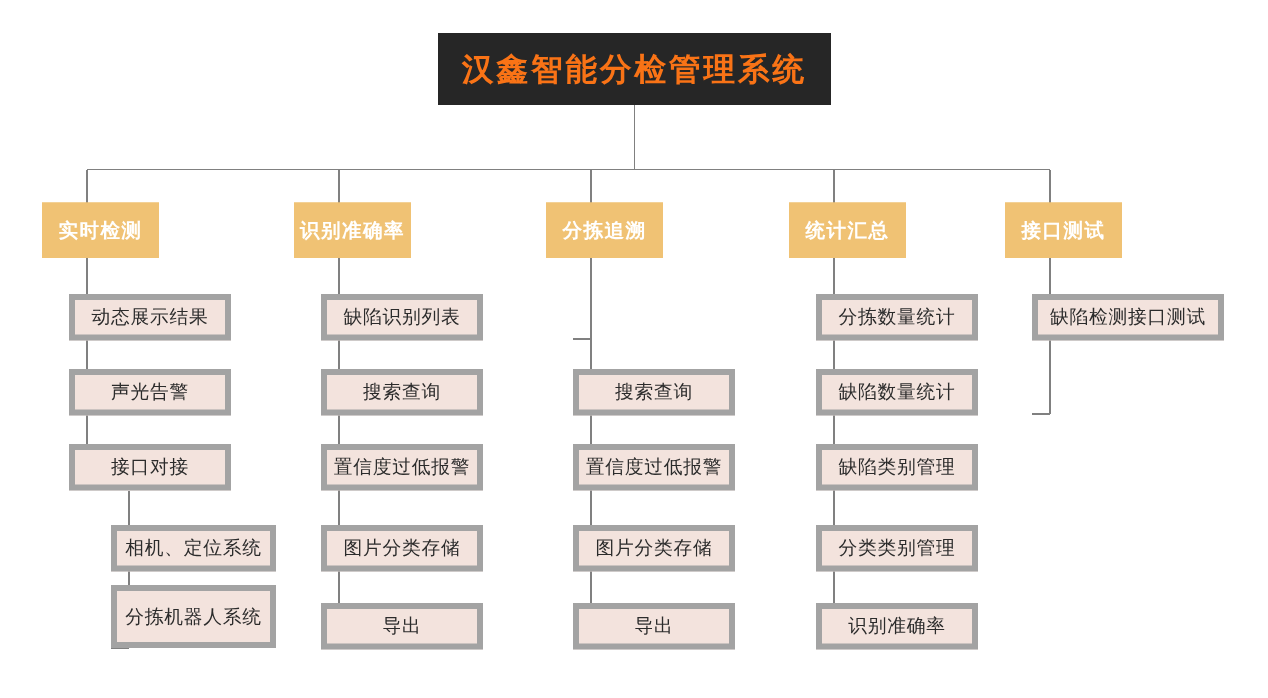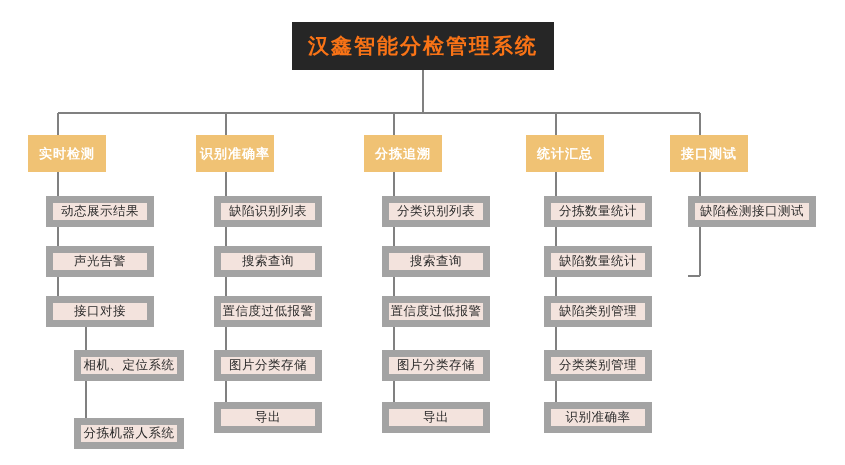--- a/index.html
+++ b/index.html
@@ -50,21 +50,21 @@
     font-size: 13px;
     font-weight: bold;
     letter-spacing: 1px;
     border: 1px solid #f0c274;
   }
   .node-leaf {
     background: #f3e3dd;
     color: #2b2b2b;
     font-size: 12.5px;
     font-weight: normal;
-    border: 7px solid #a3a3a3;
+    border: 4px solid #a3a3a3;
   }
 </style>
 </head>
 <body>
 
 <div id="chart-root">
 
   <svg id="connector-layer" width="845" height="465" viewBox="0 0 845 465" xmlns="http://www.w3.org/2000/svg">
       <line x1="423" y1="70" x2="423" y2="113" stroke="#808080" stroke-width="1.2" shape-rendering="crispEdges"></line>
       <line x1="58" y1="113" x2="700" y2="113" stroke="#808080" stroke-width="1.2" shape-rendering="crispEdges"></line>
@@ -128,43 +128,40 @@
   </div>
   <div class="node node-leaf" id="c0-n1" style="left: 46px; top: 246px; width: 108px; height: 31px;">
     <span>声光告警</span>
   </div>
   <div class="node node-leaf" id="c0-n2" style="left: 46px; top: 296px; width: 108px; height: 31px;">
     <span>接口对接</span>
   </div>
   <div class="node node-leaf" id="c0-s0" style="left: 74px; top: 350px; width: 110px; height: 31px;">
     <span>相机、定位系统</span>
   </div>
-  <div class="node node-leaf" id="c0-s1" style="left: 74px; top: 418px; width: 110px; height: 31px;">
+  <div class="node node-leaf" id="c0-s1" style="left: 74px; top: 390px; width: 110px; height: 42px;">
     <span>分拣机器人系统</span>
   </div>
 
   <div class="node node-leaf" id="c1-n0" style="left: 214px; top: 196px; width: 108px; height: 31px;">
     <span>缺陷识别列表</span>
   </div>
   <div class="node node-leaf" id="c1-n1" style="left: 214px; top: 246px; width: 108px; height: 31px;">
     <span>搜索查询</span>
   </div>
   <div class="node node-leaf" id="c1-n2" style="left: 214px; top: 296px; width: 108px; height: 31px;">
     <span>置信度过低报警</span>
   </div>
   <div class="node node-leaf" id="c1-n3" style="left: 214px; top: 350px; width: 108px; height: 31px;">
     <span>图片分类存储</span>
   </div>
   <div class="node node-leaf" id="c1-n4" style="left: 214px; top: 402px; width: 108px; height: 31px;">
     <span>导出</span>
   </div>
 
-  <div class="node node-leaf" id="c2-n0" style="left: 382px; top: 196px; width: 108px; height: 31px;">
-    <span>分类识别列表</span>
-  </div>
   <div class="node node-leaf" id="c2-n1" style="left: 382px; top: 246px; width: 108px; height: 31px;">
     <span>搜索查询</span>
   </div>
   <div class="node node-leaf" id="c2-n2" style="left: 382px; top: 296px; width: 108px; height: 31px;">
     <span>置信度过低报警</span>
   </div>
   <div class="node node-leaf" id="c2-n3" style="left: 382px; top: 350px; width: 108px; height: 31px;">
     <span>图片分类存储</span>
   </div>
   <div class="node node-leaf" id="c2-n4" style="left: 382px; top: 402px; width: 108px; height: 31px;">

